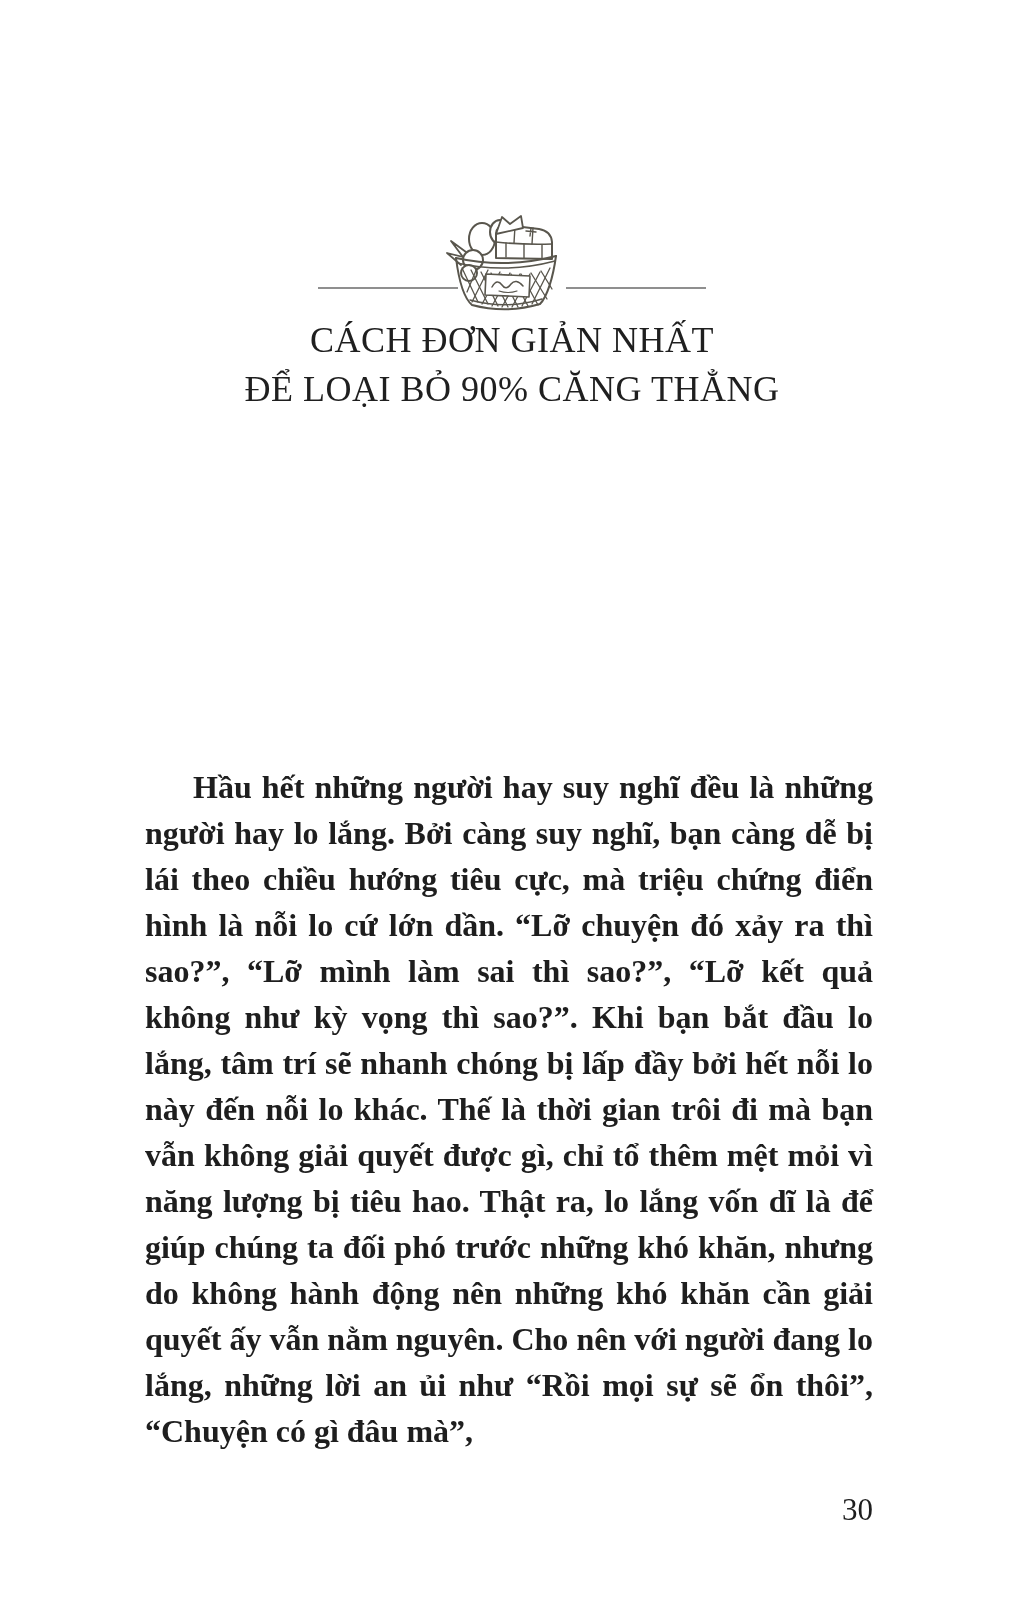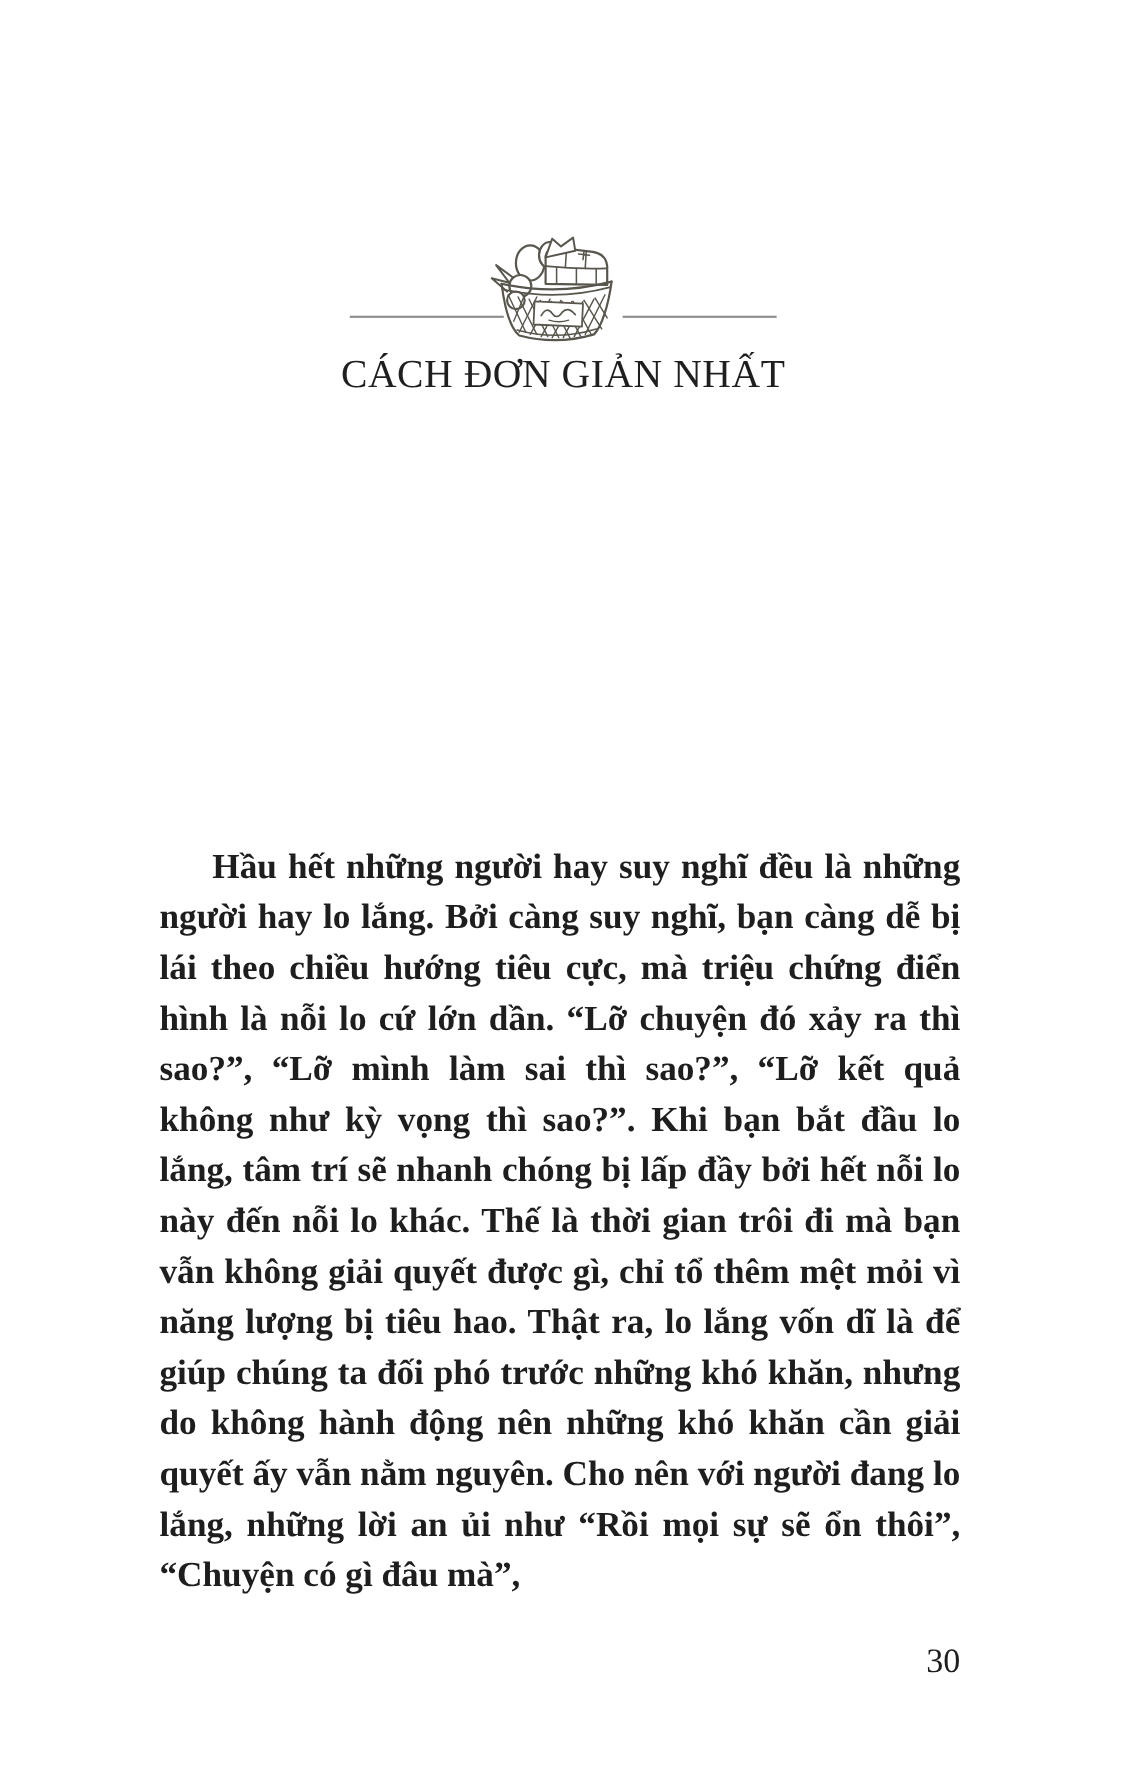--- a/index.html
+++ b/index.html
@@ -113,19 +113,20 @@
       <path d="M50 62 L94 64 L93 85 L49 83 Z" fill="#ffffff" stroke-width="1.6"></path>
       <path d="M56 75 Q61 66 66 73 Q70 79 75 72 Q80 66 87 74" stroke-width="1.5"></path>
       <path d="M63 79 Q72 82 81 79" stroke-width="1.2"></path>
     </g>
   </svg>
 
   <div class="ornament-rule rule-right"></div>
 
   <h1 class="chapter-title">
     <span class="title-line">CÁCH ĐƠN GIẢN NHẤT</span>
+    <span class="title-line">ĐỂ LOẠI BỎ 90% CĂNG THẲNG</span>
   </h1>
 
   <p class="body-text">Hầu hết những người hay suy nghĩ đều là những người hay lo lắng. Bởi càng suy nghĩ, bạn càng dễ bị lái theo chiều hướng tiêu cực, mà triệu chứng điển hình là nỗi lo cứ lớn dần. “Lỡ chuyện đó xảy ra thì sao?”, “Lỡ mình làm sai thì sao?”, “Lỡ kết quả không như kỳ vọng thì sao?”. Khi bạn bắt đầu lo lắng, tâm trí sẽ nhanh chóng bị lấp đầy bởi hết nỗi lo này đến nỗi lo khác. Thế là thời gian trôi đi mà bạn vẫn không giải quyết được gì, chỉ tổ thêm mệt mỏi vì năng lượng bị tiêu hao. Thật ra, lo lắng vốn dĩ là để giúp chúng ta đối phó trước những khó khăn, nhưng do không hành động nên những khó khăn cần giải quyết ấy vẫn nằm nguyên. Cho nên với người đang lo lắng, những lời an ủi như “Rồi mọi sự sẽ ổn thôi”, “Chuyện có gì đâu mà”,</p>
 
   <div class="page-number">30</div>
 
 </div>
 
 </body></html>

